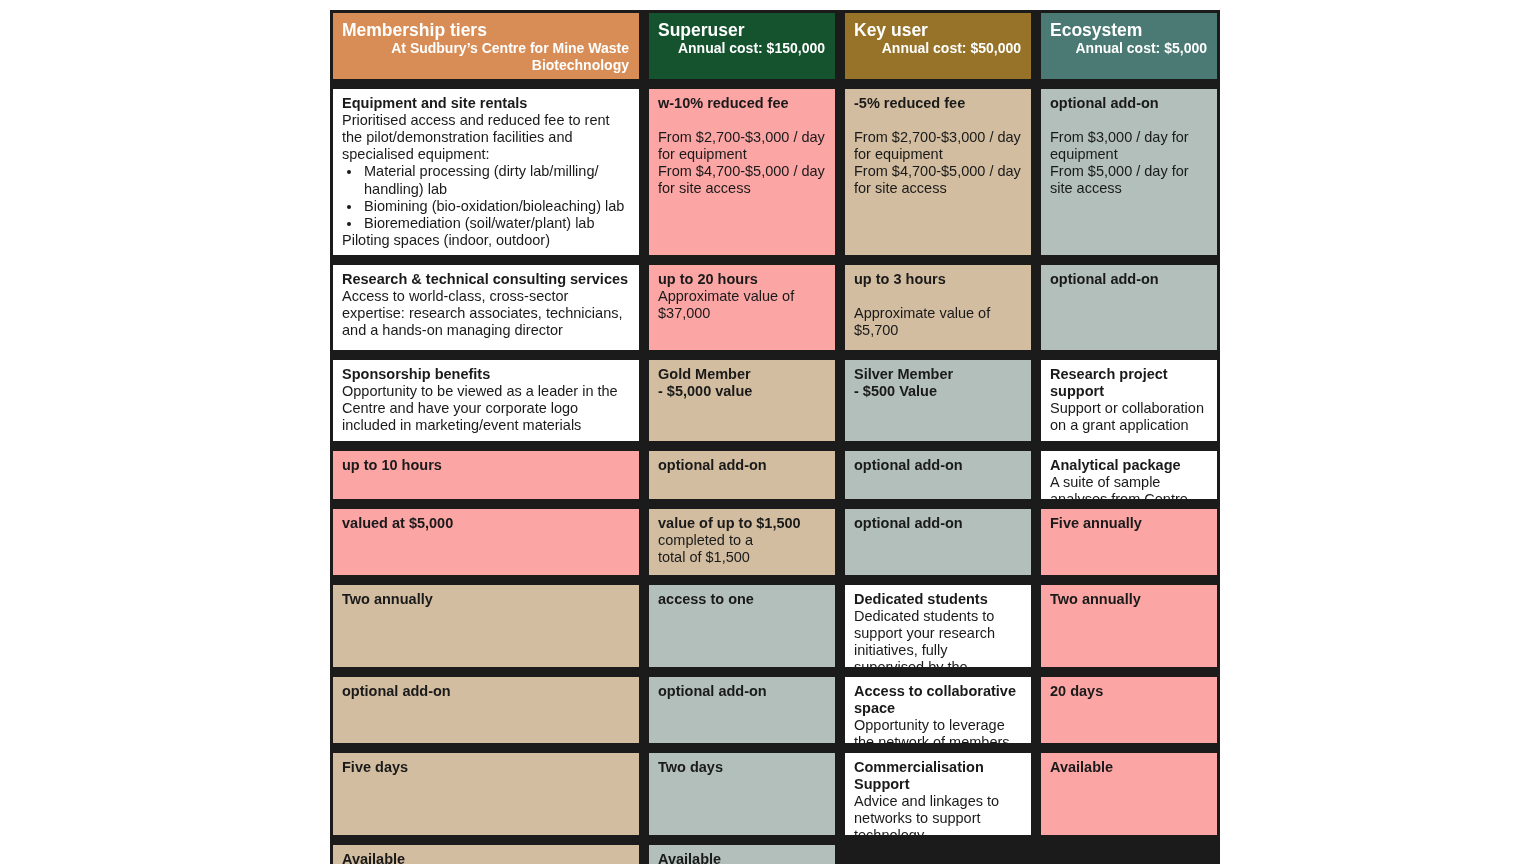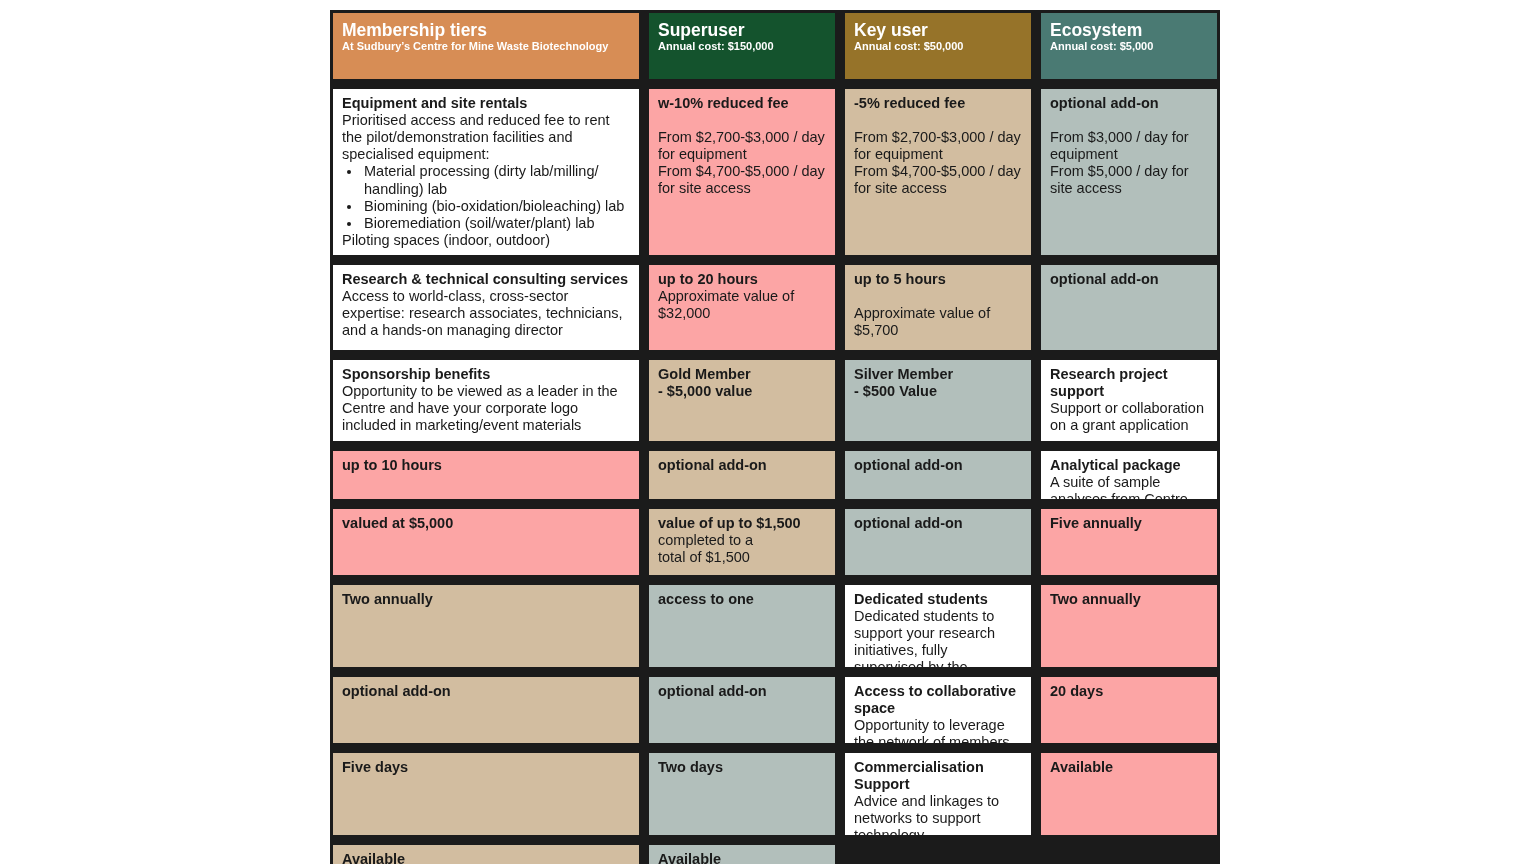--- a/index.html
+++ b/index.html
@@ -16,21 +16,21 @@
     display: grid;
     grid-template-columns: 306px 186px 186px 176px;
     grid-template-rows: 66px 166px 85px 81px 48px 66px 82px 66px 82px 78px;
     gap: 10px;
     background: #1b1b1b;
     border: 3px solid #1b1b1b;
   }
   .cell { padding: 6px 10px 6px 9px; overflow: hidden; font-size: 14.5px; line-height: 1.18; }
   .hdr { color: #ffffff; padding-top: 7px; }
   .hdr .hdr-title { font-weight: bold; font-size: 17.5px; line-height: 1.15; }
-  .hdr .hdr-sub { font-weight: bold; font-size: 11px; line-height: 1.2; }
+  .hdr .hdr-sub { font-weight: bold; font-size: 14px; line-height: 1.2; text-align: right; }
   .hdr-tiers  { background: #d78d55; }
   .hdr-su     { background: #14532d; }
   .hdr-ku     { background: #967329; }
   .hdr-eco    { background: #4a7a73; }
   .feature    { background: #ffffff; }
   .su-cell    { background: #fca5a5; }
   .ku-cell    { background: #d2bda0; }
   .eco-cell   { background: #b2bfbb; }
   .f-title    { font-weight: bold; }
   .hl         { font-weight: bold; }
@@ -94,25 +94,25 @@
     </div>
   </div>
 
   <div class="cell feature">
     <div class="f-title">Research &amp; technical consulting services</div>
     <div class="f-desc">Access to world-class, cross-sector expertise: research associates, technicians, and a hands-on managing director</div>
   </div>
   <div class="cell su-cell">
     <div class="hl">up to 20 hours</div>
     <div class="details">
-      <div class="detail">Approximate value of $32,000</div>
-    </div>
-  </div>
-  <div class="cell ku-cell">
-    <div class="hl">up to 5 hours</div>
+      <div class="detail">Approximate value of $37,000</div>
+    </div>
+  </div>
+  <div class="cell ku-cell">
+    <div class="hl">up to 3 hours</div>
     <div class="details gap">
       <div class="detail">Approximate value of $5,700</div>
     </div>
   </div>
   <div class="cell eco-cell">
     <div class="hl">optional add-on</div>
   </div>
 
   <div class="cell feature">
     <div class="f-title">Sponsorship benefits</div>

